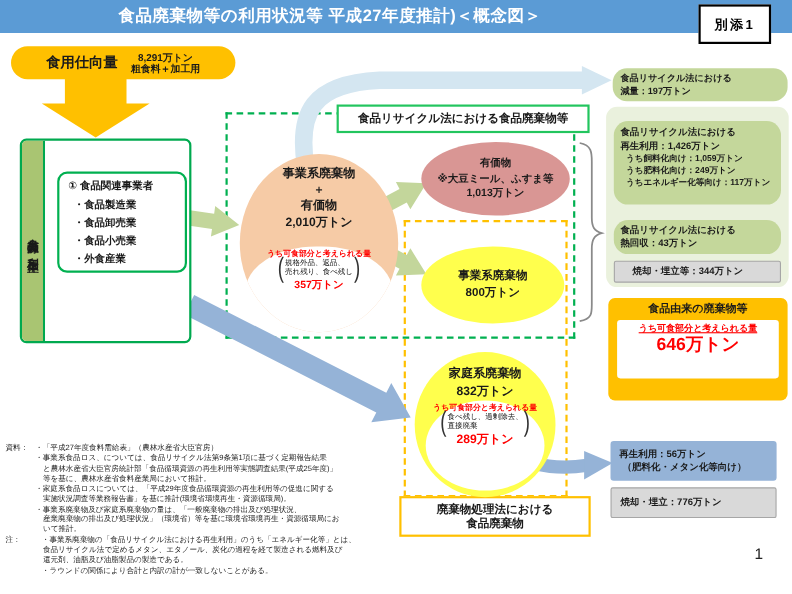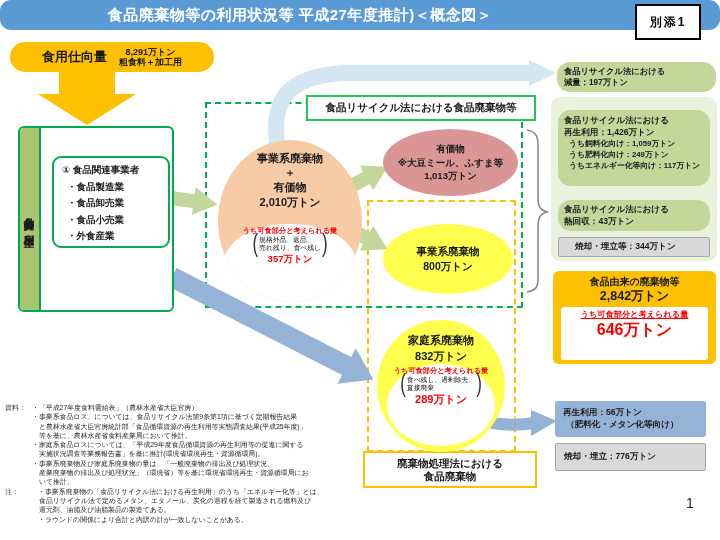--- a/index.html
+++ b/index.html
@@ -1,21 +1,21 @@
 <!DOCTYPE html>
 <html><head>
 <meta charset="utf-8">
 <style>
   * { margin:0; padding:0; box-sizing:border-box; }
   body { background:#888; font-family:"Liberation Sans","DejaVu Sans",sans-serif; }
   .stage { position:relative; width:720px; height:540px; background:#fff; overflow:hidden;
            font-family:"Liberation Sans","DejaVu Sans",sans-serif; color:#1a1a1a; }
 
   
-  .titlebar { position:absolute; left:0; top:0; width:720px; height:30px; background:#5B9BD5; z-index:4;border-radius:11px; }
+  .titlebar { position:absolute; left:0; top:0; width:720px; height:30px; background:#5B9BD5; z-index:4; }
   .titlebar .title { position:absolute; left:0; right:120px; top:0; height:30px; line-height:30px;
                      text-align:center; color:#fff; font-size:15px; font-weight:bold; letter-spacing:.5px; }
   .badge { position:absolute; right:19px; top:4px; width:66px; height:36px; background:#fff;
            border:2px solid #000; color:#000; font-size:12px; font-weight:bold;
            display:flex; align-items:center; justify-content:center; letter-spacing:2px; z-index:5; }
 
   
   .pill { position:absolute; left:10px; top:42px; width:204px; height:30px; background:#FFC000;
           border-radius:15px; display:flex; align-items:center; justify-content:center; gap:12px; z-index:3; }
   .pill .p-label { font-size:13px; font-weight:bold; }
@@ -247,21 +247,20 @@
       <div>食品リサイクル法における</div>
       <div>熱回収：43万トン</div>
     </div>
     <div class="inner gray-box box-inc1">
       <span>焼却・埋立等：344万トン</span>
     </div>
   </div>
 
   <div class="rbox box-foodwaste">
     <div class="fw-title">食品由来の廃棄物等</div>
-    <div class="fw-amt">2,842万トン</div>
     <div class="fw-inner">
       <div class="fwi-head u">うち可食部分と考えられる量</div>
       <div class="fwi-amt">646万トン</div>
     </div>
   </div>
 
   <div class="rbox box-recycle2">
     <div>再生利用：56万トン</div>
     <div class="l2">（肥料化・メタン化等向け）</div>
   </div>

